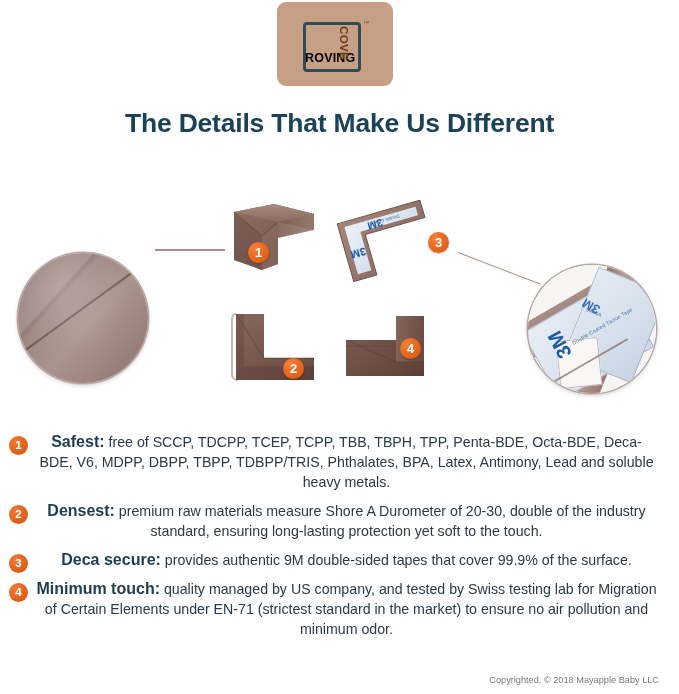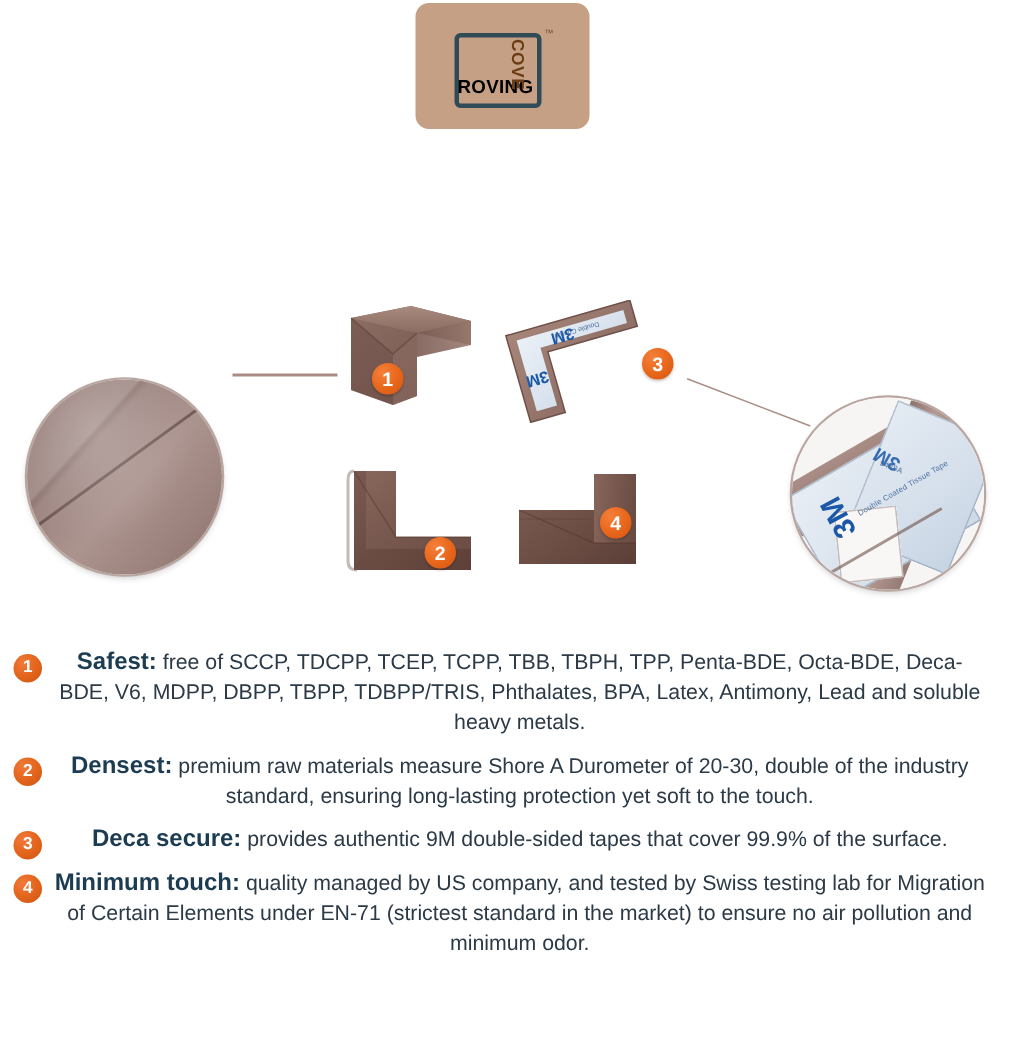--- a/index.html
+++ b/index.html
@@ -243,20 +243,21 @@
 
 <div id="page">
 
   <div class="logo-badge">
     <div class="logo-square"></div>
     <div class="logo-roving">ROVING</div>
     <div class="logo-cove">COVE</div>
     <div class="logo-tm">™</div>
   </div>
 
+  <div class="title">The Details That Make Us Different</div>
 
   <div class="hero">
 
     <div class="mag-circle mag-left">
       <div class="foam-fill-a"></div>
       <div class="foam-seam"></div>
       <div class="foam-sheen"></div>
     </div>
 
     <div class="lead-line" style="left:155px; top:69px; width:70px; height:1.6px;"></div>
@@ -389,15 +390,16 @@
       <div class="bullet-text"><span class="bullet-lead">Deca secure:</span><span> provides authentic 9M double-sided tapes that cover 99.9% of the surface.</span></div>
     </div>
 
     <div class="bullet-row">
       <div class="bullet-dot">4</div>
       <div class="bullet-text"><span class="bullet-lead">Minimum touch:</span><span> quality managed by US company, and tested by Swiss testing lab for Migration of Certain Elements under EN-71 (strictest standard in the market) to ensure no air pollution and minimum odor.</span></div>
     </div>
   </div>
 
   <div class="footer">
+    <div>Copyrighted. © 2018 Mayapple Baby LLC</div>
   </div>
 
 </div>
 
 </body></html>

